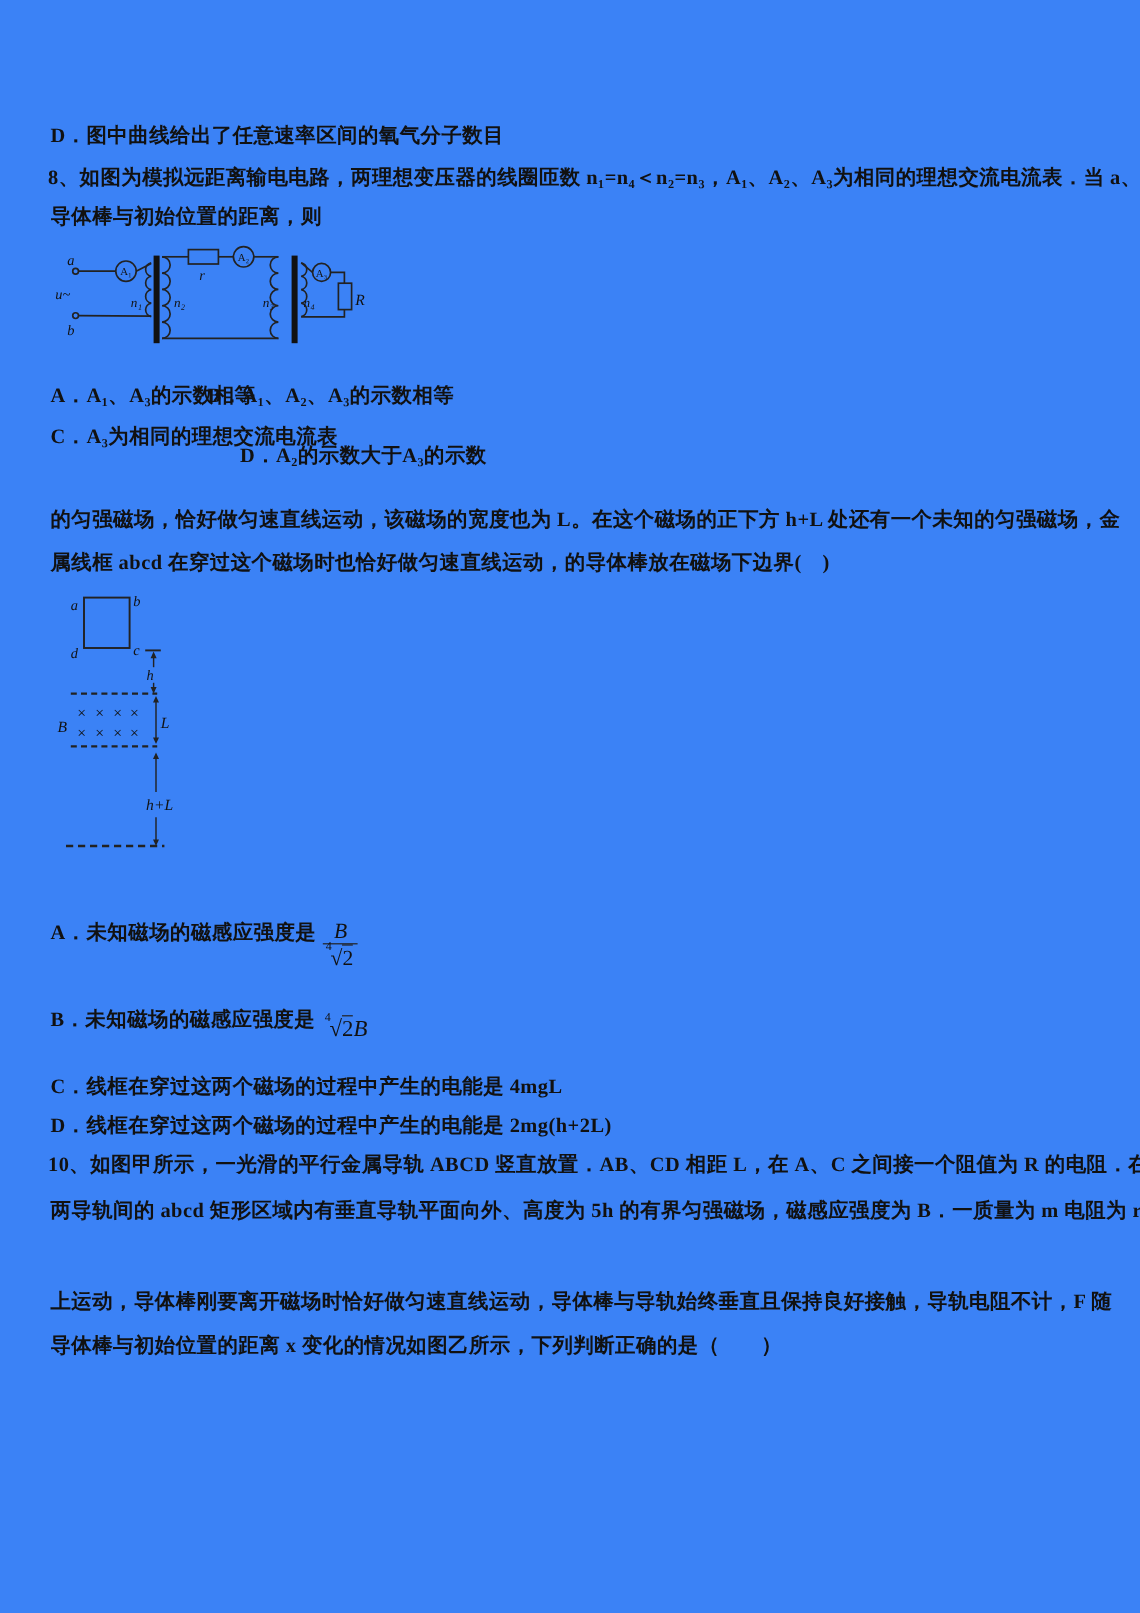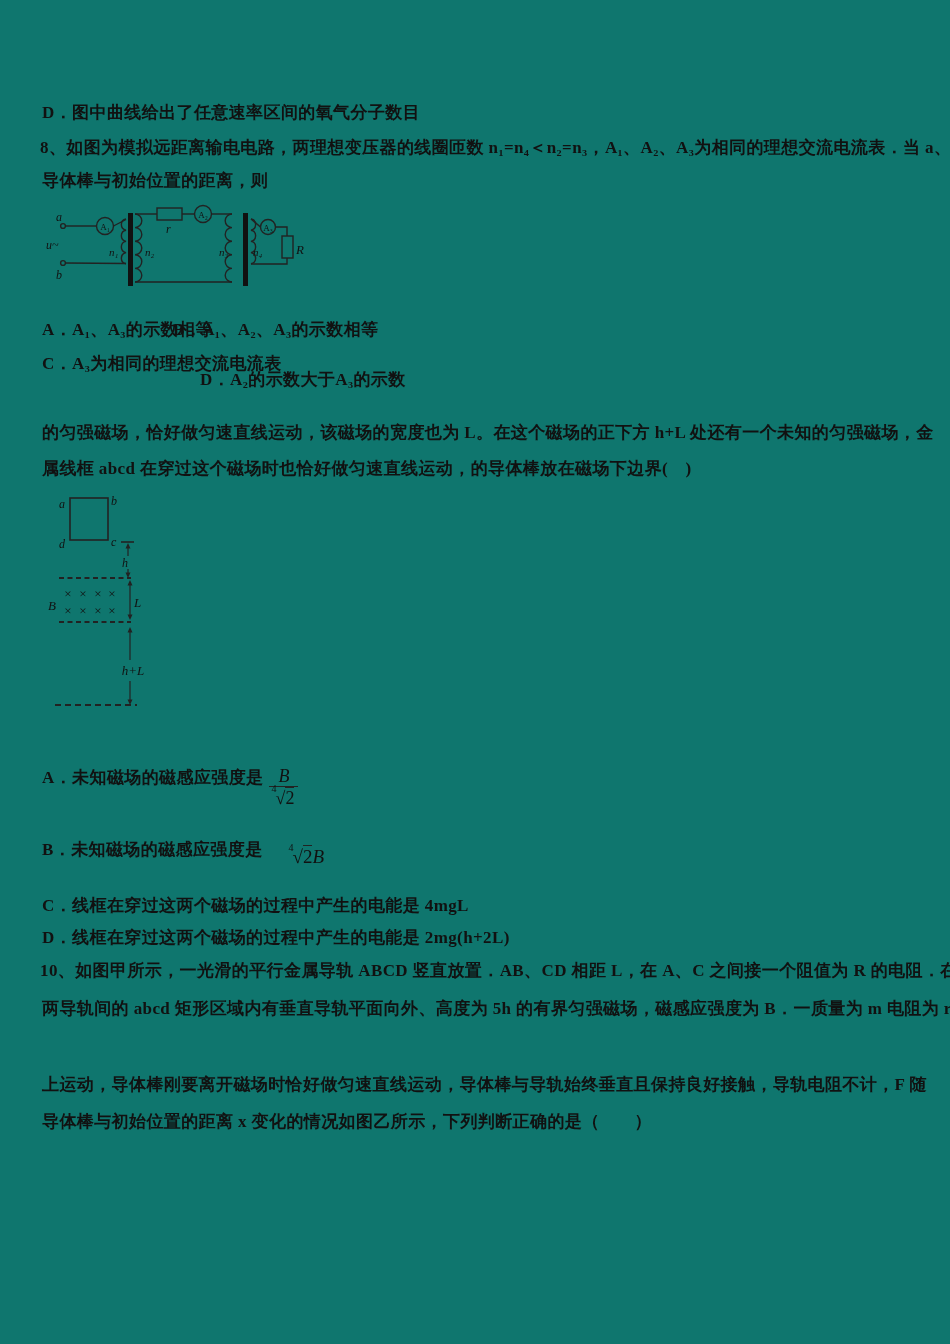--- a/index.html
+++ b/index.html
@@ -1,17 +1,17 @@
 <!DOCTYPE html>
 <html><head>
 <meta charset="utf-8">
 <style>
   html,body{margin:0;padding:0;background:#ffffff;}
   .page{
-    position:relative;width:950px;height:1344px;background:#0f766e;
+    position:relative;width:950px;height:1344px;background:#3b82f6;
     font-family:"Liberation Serif","DejaVu Serif",serif;
     color:#111;overflow:hidden;
   }
   .line{
     position:absolute;left:42px;white-space:nowrap;
     font-size:17px;font-weight:bold;letter-spacing:0.4px;line-height:1.2;
   }
   .optspan{position:absolute;white-space:nowrap;font-size:17px;font-weight:bold;letter-spacing:0.4px;}
   .optrow{position:absolute;left:0;top:0;width:950px;height:0;}
   .formula-row{position:absolute;left:42px;white-space:nowrap;font-size:17px;font-weight:bold;letter-spacing:0.4px;}
@@ -21,21 +21,21 @@
     font-family:"Liberation Serif","DejaVu Serif",serif;font-weight:normal;font-size:18px;
     position:relative;top:9px;margin-left:6px;letter-spacing:0;
   }
   .frac .num{font-style:italic;line-height:1.05;padding:0 6px;}
   .frac .den{border-top:1.6px solid #222;line-height:1.15;padding:1px 4px 0 2px;}
   .ridx{font-size:10px;position:relative;top:-5px;margin-right:-1px;font-style:normal;}
   .ovl{border-top:1.3px solid #222;}
   .radical{font-style:normal;}
   .rootinline{
     display:inline-block;font-family:"Liberation Serif","DejaVu Serif",serif;font-weight:normal;
-    font-size:19px;position:relative;top:8px;margin-left:26px;letter-spacing:0;
+    font-size:19px;position:relative;top:8px;margin-left:8px;letter-spacing:0;
   }
   .rootinline .var{font-style:italic;}
   svg{position:absolute;overflow:visible;}
   svg text{font-family:"Liberation Serif","DejaVu Serif",serif;}
   .svglabel{font-style:italic;}
 </style>
 </head>
 <body>
 
 <div class="page">

